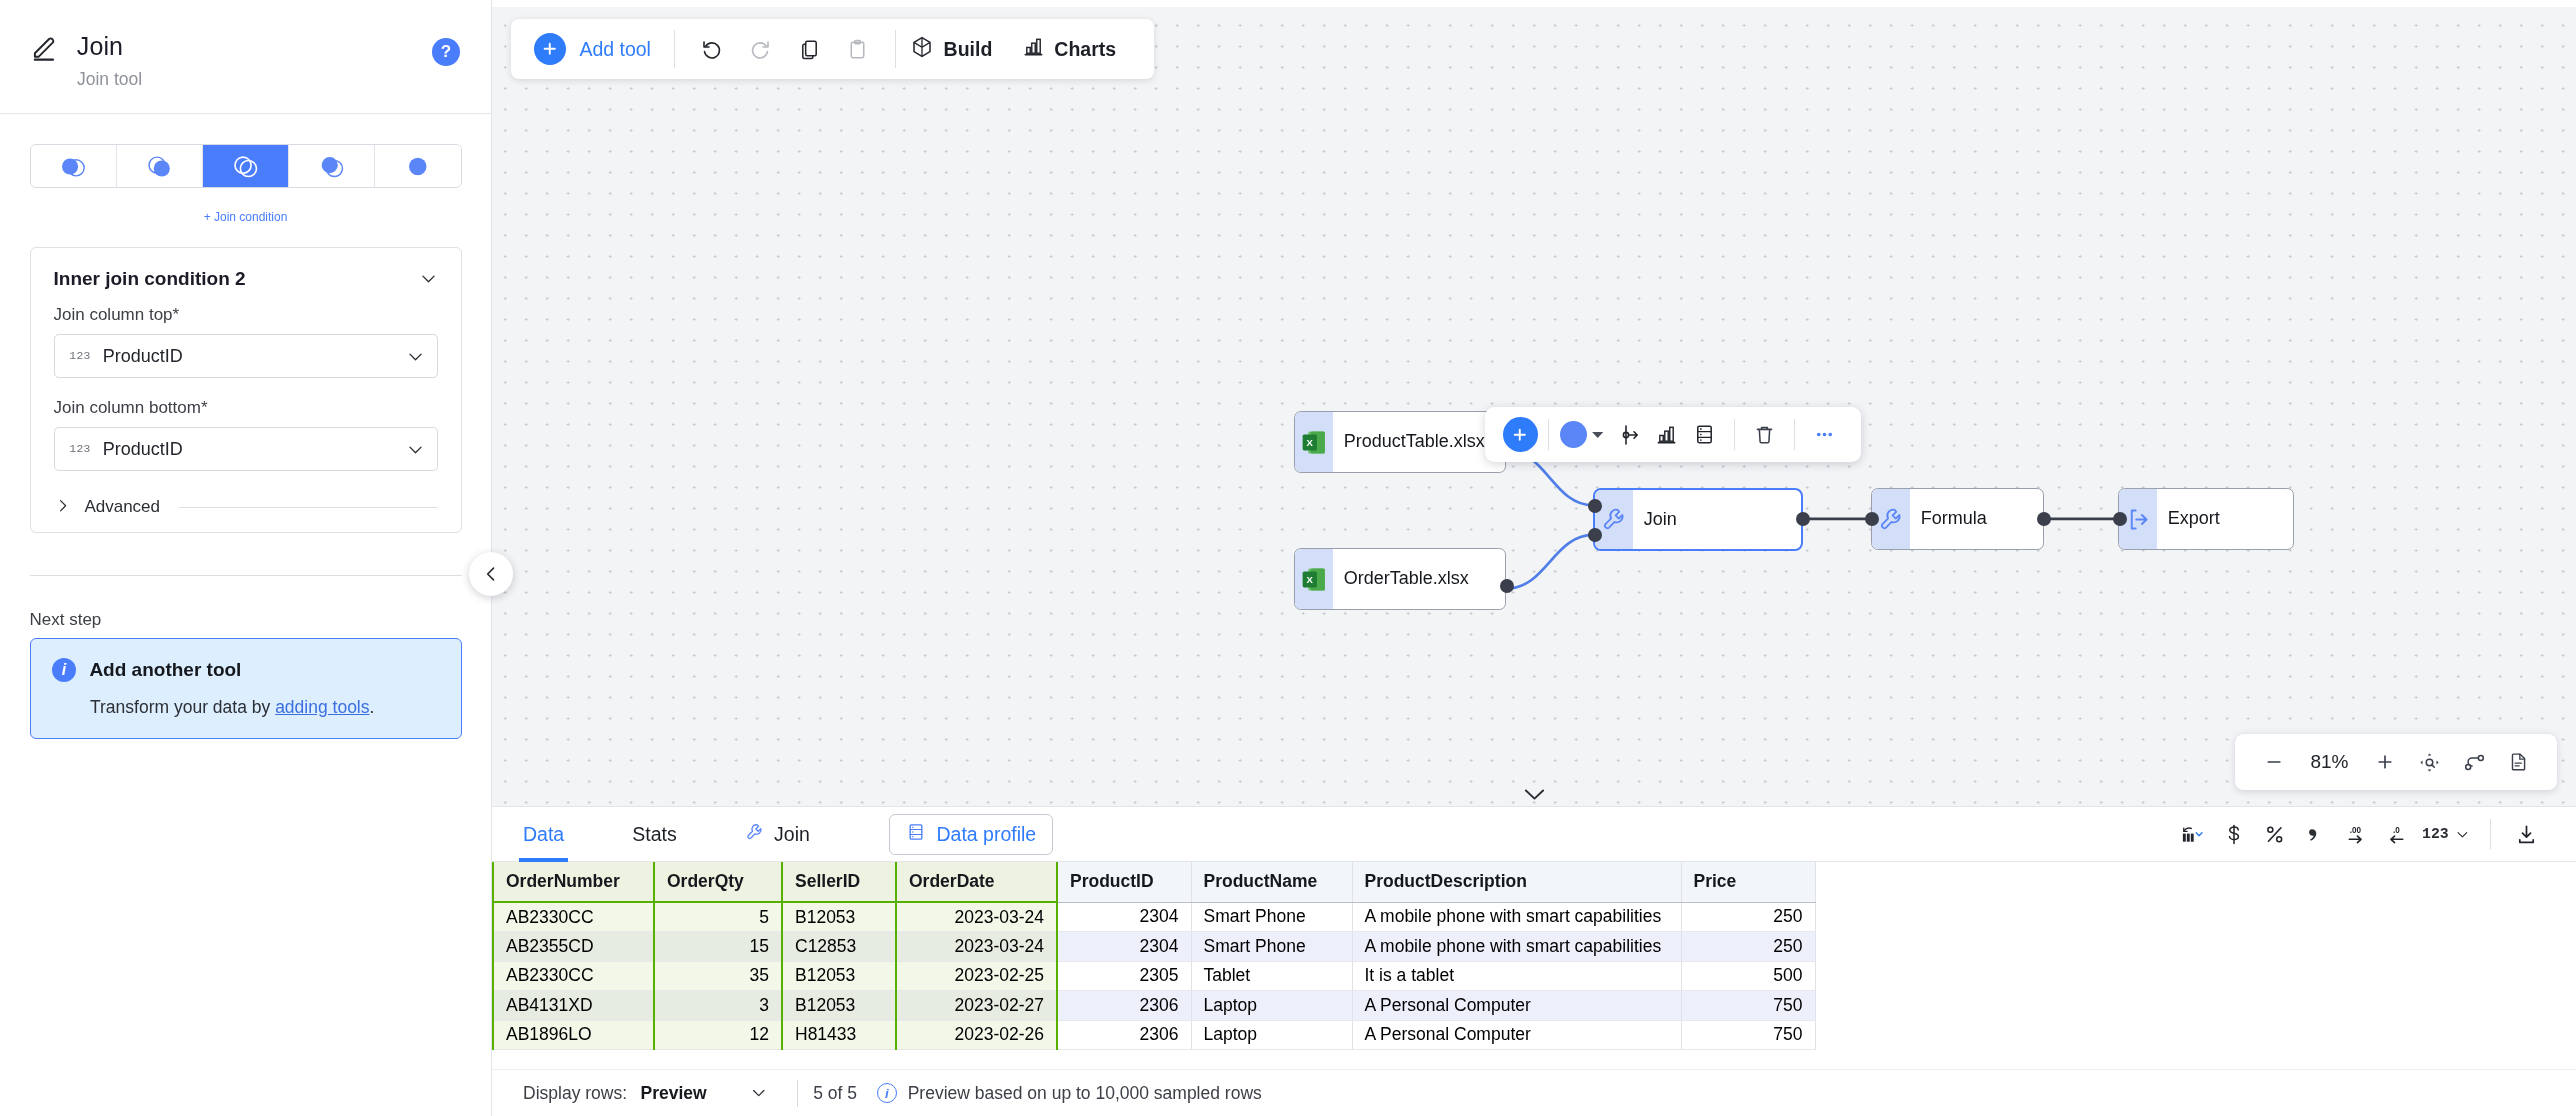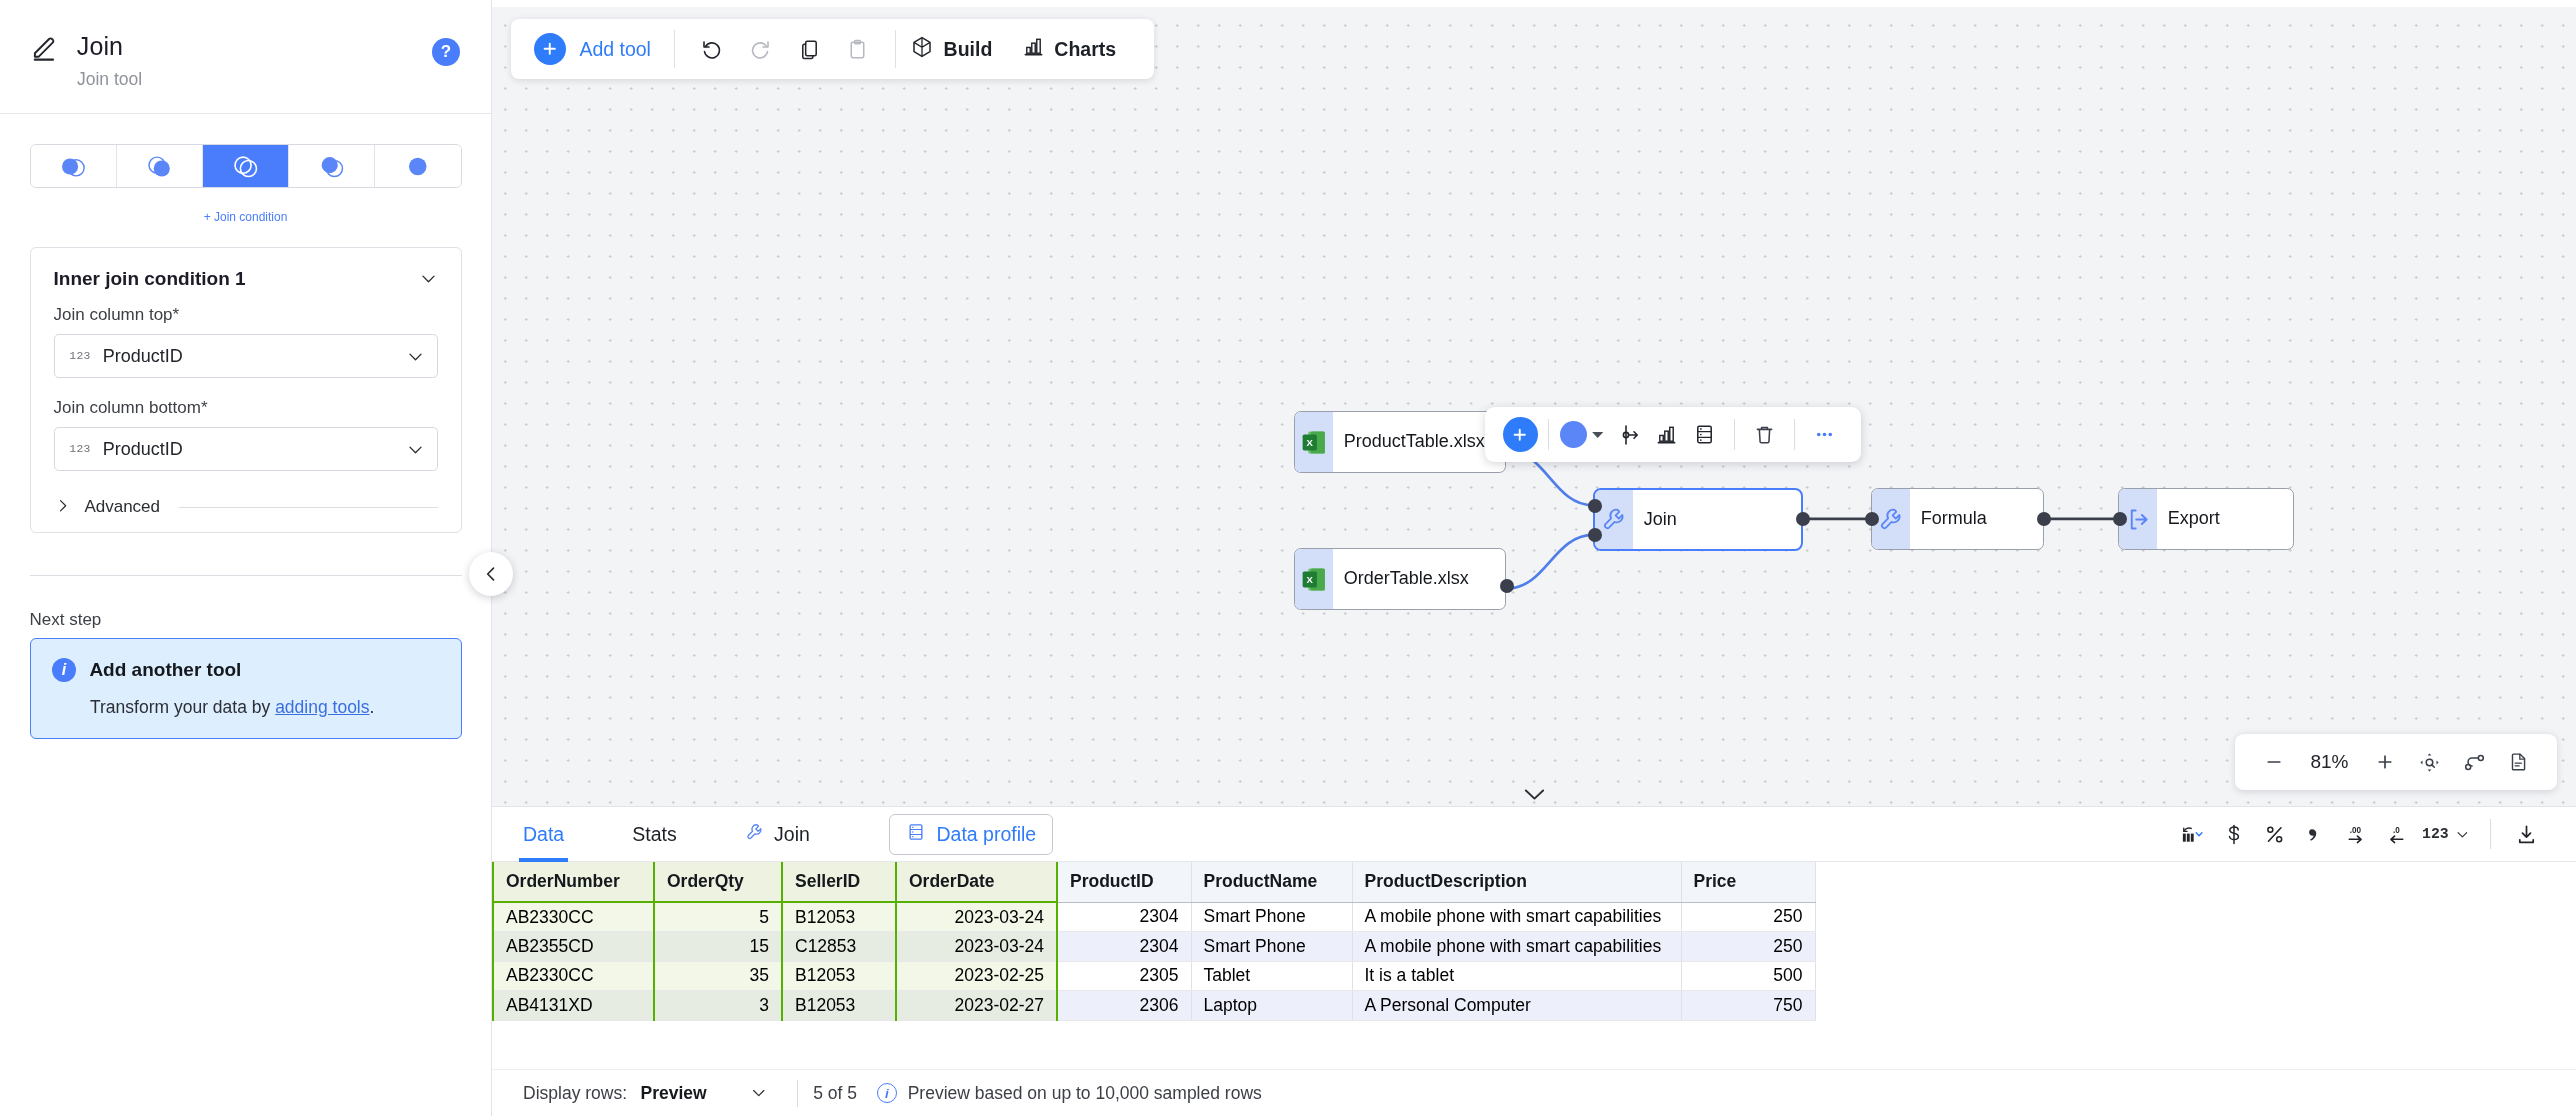--- a/index.html
+++ b/index.html
@@ -295,21 +295,21 @@
         <svg width="29.5" height="23" viewBox="0 0 44 34">
             <circle cx="22" cy="17" r="13" fill="#5b86f7"></circle>
           </svg>
       </div>
     </div>
 
     <div class="join-cond-link">+ Join condition</div>
 
     <div class="cond-card">
       <div class="cond-head">
-        <div class="cond-head-title">Inner join condition 1</div>
+        <div class="cond-head-title">Inner join condition 2</div>
         <span class="chev">
           <svg width="19" height="19" viewBox="0 0 24 24" fill="none">
               <path d="M5 9l7 7 7-7" stroke="#2b2e34" stroke-width="1.7" stroke-linecap="round" stroke-linejoin="round"></path>
             </svg>
         </span>
       </div>
 
       <div class="field-label"><span>Join column top</span><span class="req">*</span></div>
       <div class="select">
         <span class="sel-type">123</span>
@@ -721,20 +721,30 @@
           <tr class="alt">
             <td class="g g-first">AB4131XD</td>
             <td class="g num">3</td>
             <td class="g">B12053</td>
             <td class="g num">2023-02-27</td>
             <td class="num">2306</td>
             <td>Laptop</td>
             <td>A Personal Computer</td>
             <td class="num">750</td>
           </tr>
+          <tr>
+            <td class="g g-first">AB1896LO</td>
+            <td class="g num">12</td>
+            <td class="g">H81433</td>
+            <td class="g num">2023-02-26</td>
+            <td class="num">2306</td>
+            <td>Laptop</td>
+            <td>A Personal Computer</td>
+            <td class="num">750</td>
+          </tr>
         </tbody>
       </table>
     </div>
 
     <div class="dp-status">
       <span class="st-label">Display rows:</span>
       <div class="st-select">
         <span>Preview</span>
         <svg width="17.5" height="17.5" viewBox="0 0 24 24" fill="none">
             <path d="M5 9l7 7 7-7" stroke="#2b2e34" stroke-width="1.7" stroke-linecap="round" stroke-linejoin="round"></path>

